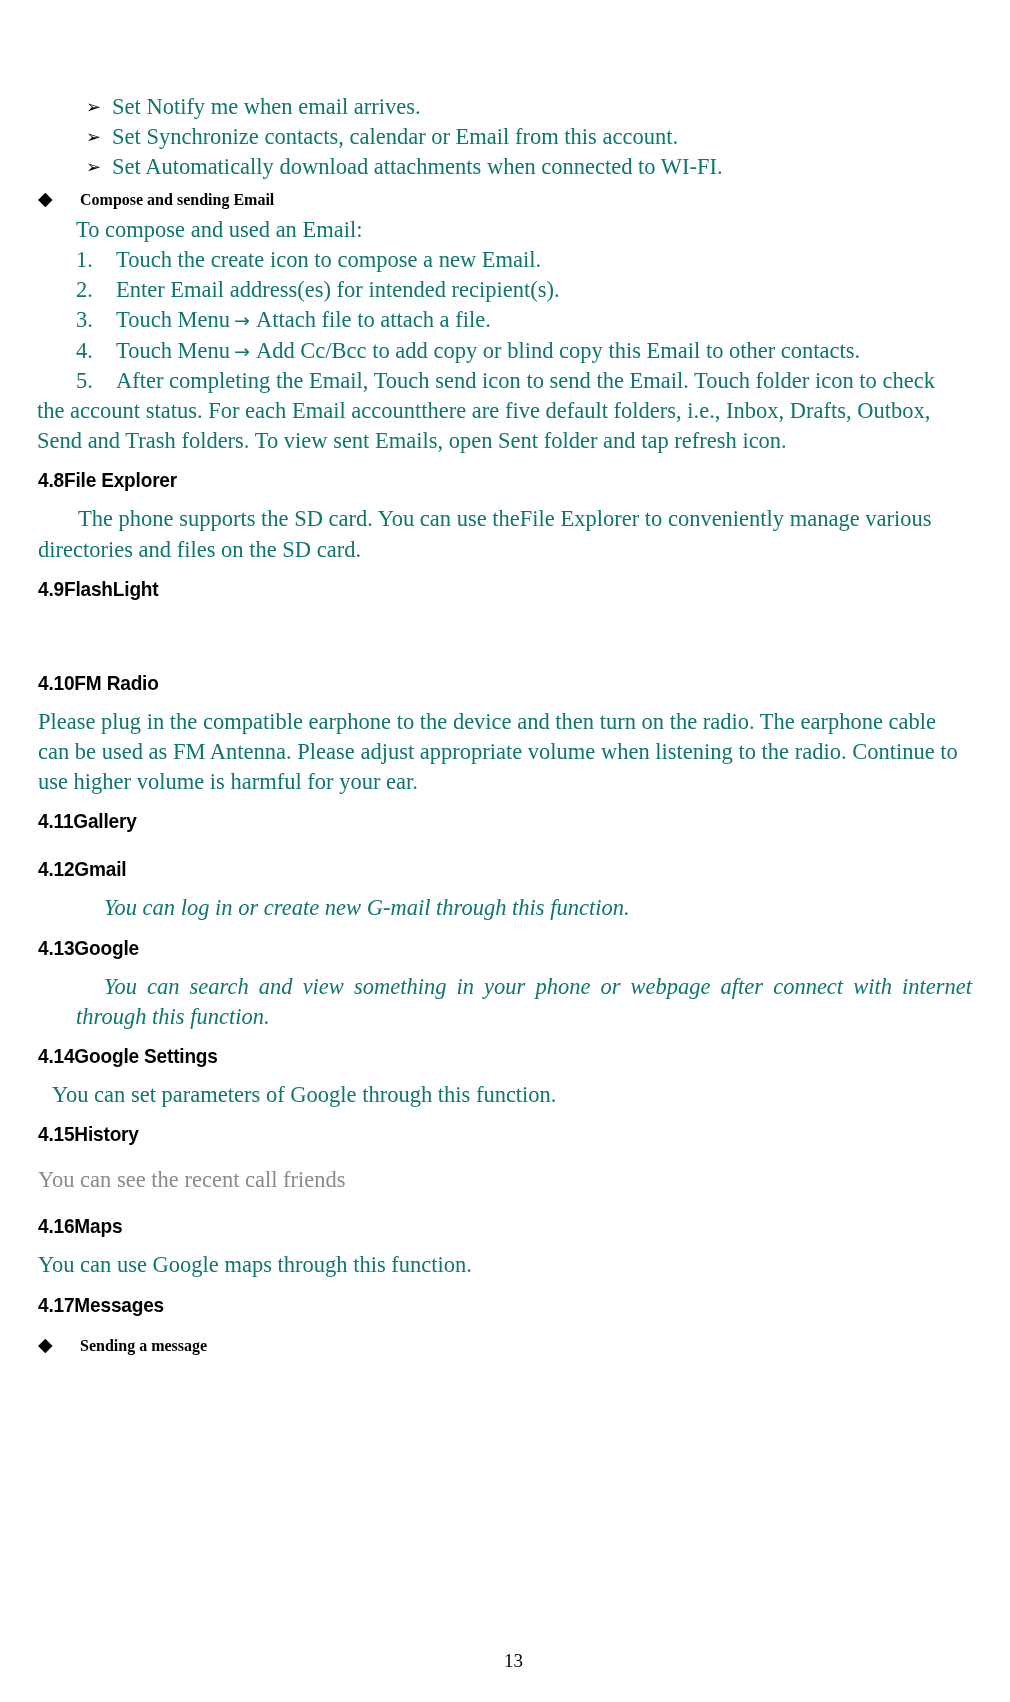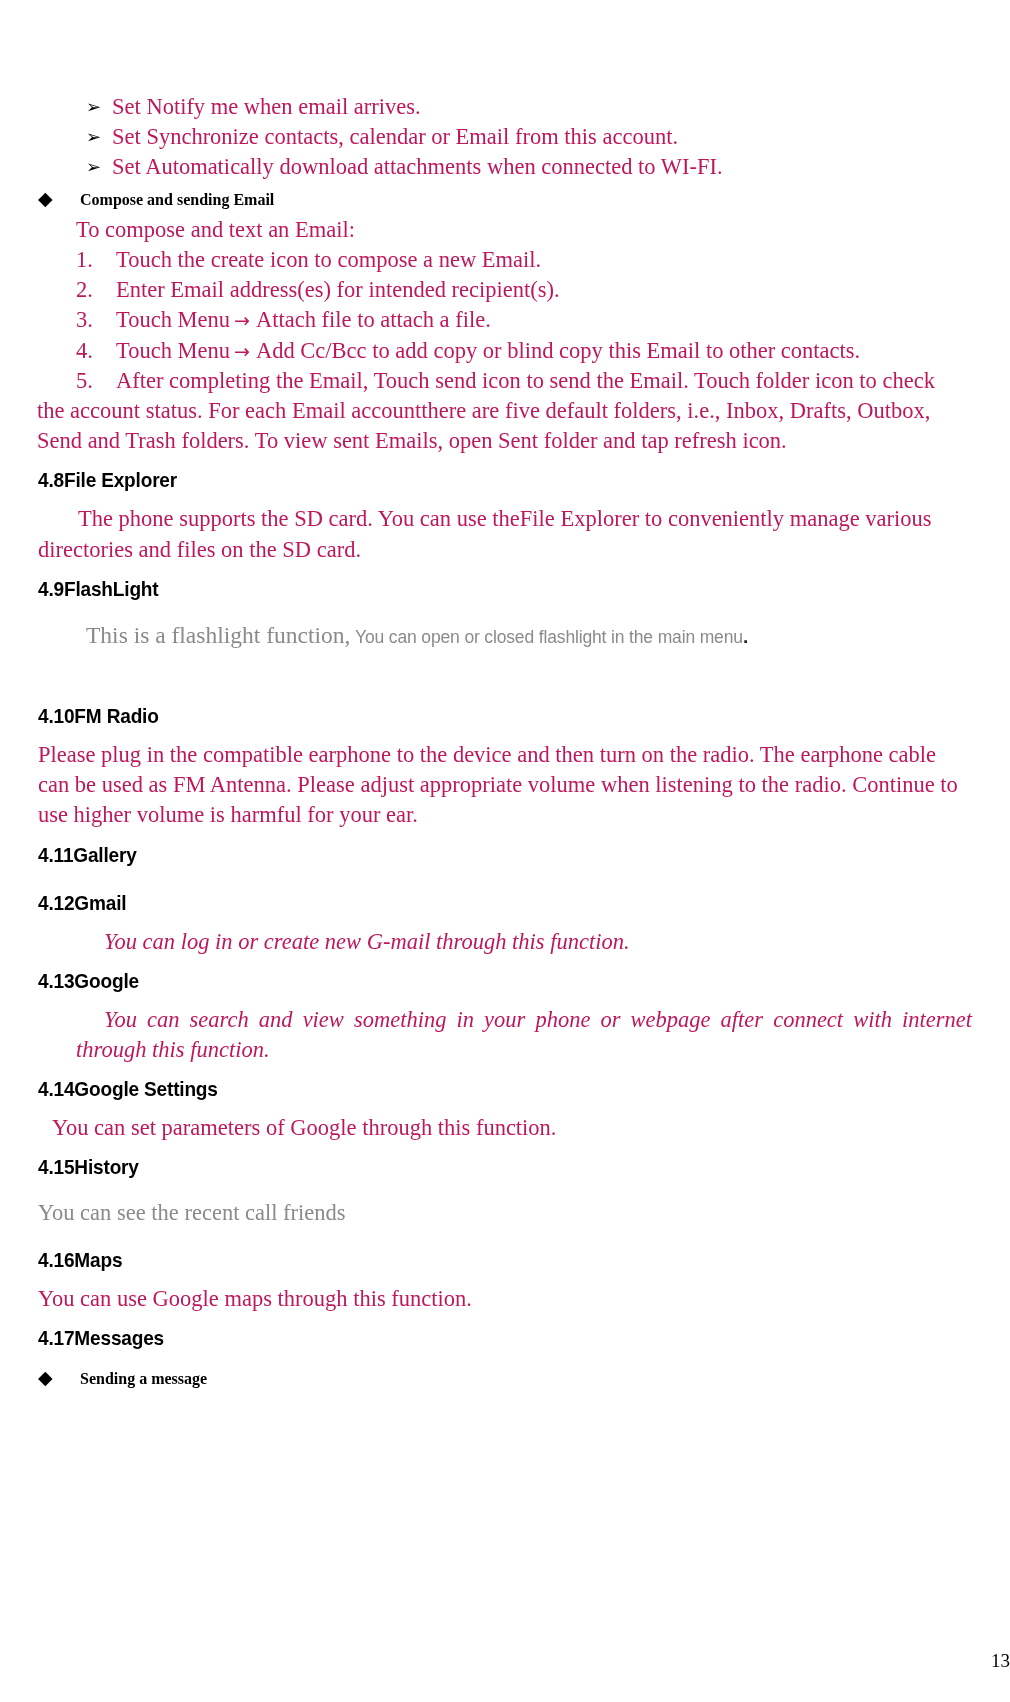--- a/index.html
+++ b/index.html
@@ -22,21 +22,21 @@
     height: 1702px;
     box-sizing: border-box;
     padding: 0 38px;
   }
 
   
   .body-text {
     font-family: "Liberation Serif", "DejaVu Serif", serif;
     font-size: 22.5px;
     line-height: 30.2px;
-    color: #be185d;
+    color: #0f766e;
     margin: 0;
     text-align: left;
   }
 
   .justify {
     text-align: justify;
     text-align-last: left;
   }
 
   
@@ -153,21 +153,21 @@
   .spacer-sm { height: 9px; }
   .spacer-md { height: 16px; }
   .spacer-lg { height: 32px; }
   .spacer-top { height: 92px; }
 
   .page-number {
     position: absolute;
     left: 17px;
     right: 0;
     bottom: 30px;
-    text-align: right;
+    text-align: center;
     font-family: "Liberation Serif", "DejaVu Serif", serif;
     font-size: 19px;
     color: #000;
   }
 </style>
 </head>
 <body>
 
 <div class="page">
 
@@ -189,21 +189,21 @@
       <span class="marker">➢</span>
       <span class="atext body-text">Set Automatically download attachments when connected to WI-FI.</span>
     </div>
   </div>
 
   <div class="diamond-row">
     <span class="dmark">◆</span>
     <span class="dtext">Compose and sending Email</span>
   </div>
 
-  <p class="body-text ind-para">To compose and text an Email:</p>
+  <p class="body-text ind-para">To compose and used an Email:</p>
 
   <div class="ind-num">
 
     <div class="num-item">
       <span class="nmark body-text">1.</span>
       <span class="ntext body-text">Touch the create icon to compose a new Email.</span>
     </div>
 
     <div class="num-item">
       <span class="nmark body-text">2.</span>
@@ -231,21 +231,20 @@
   <div class="spacer-sm"></div>
 
   <h2 class="heading">4.8File Explorer</h2>
   <div class="spacer-sm"></div>
   <p class="body-text first-indent">The phone supports the SD card. You can use theFile Explorer to conveniently manage various directories and files on the SD card.</p>
 
   <div class="spacer-sm"></div>
 
   <h2 class="heading">4.9FlashLight</h2>
   <div class="spacer-md"></div>
-  <p class="flash-line ind-flash"><span class="flash-serif">This is a flashlight function</span><span class="flash-serif">,</span><span class="flash-sans">&nbsp;</span><span class="flash-sans">You can open or closed flashlight in the main menu</span><span class="flash-dot">.</span></p>
 
   <div class="spacer-lg"></div>
   <div class="spacer-md"></div>
 
   <h2 class="heading">4.10FM Radio</h2>
   <div class="spacer-sm"></div>
   <p class="body-text">Please plug in the compatible earphone to the device and then turn on the radio. The earphone cable can be used as FM Antenna. Please adjust appropriate volume when listening to the radio. Continue to use higher volume is harmful for your ear.</p>
 
   <div class="spacer-sm"></div>
 

